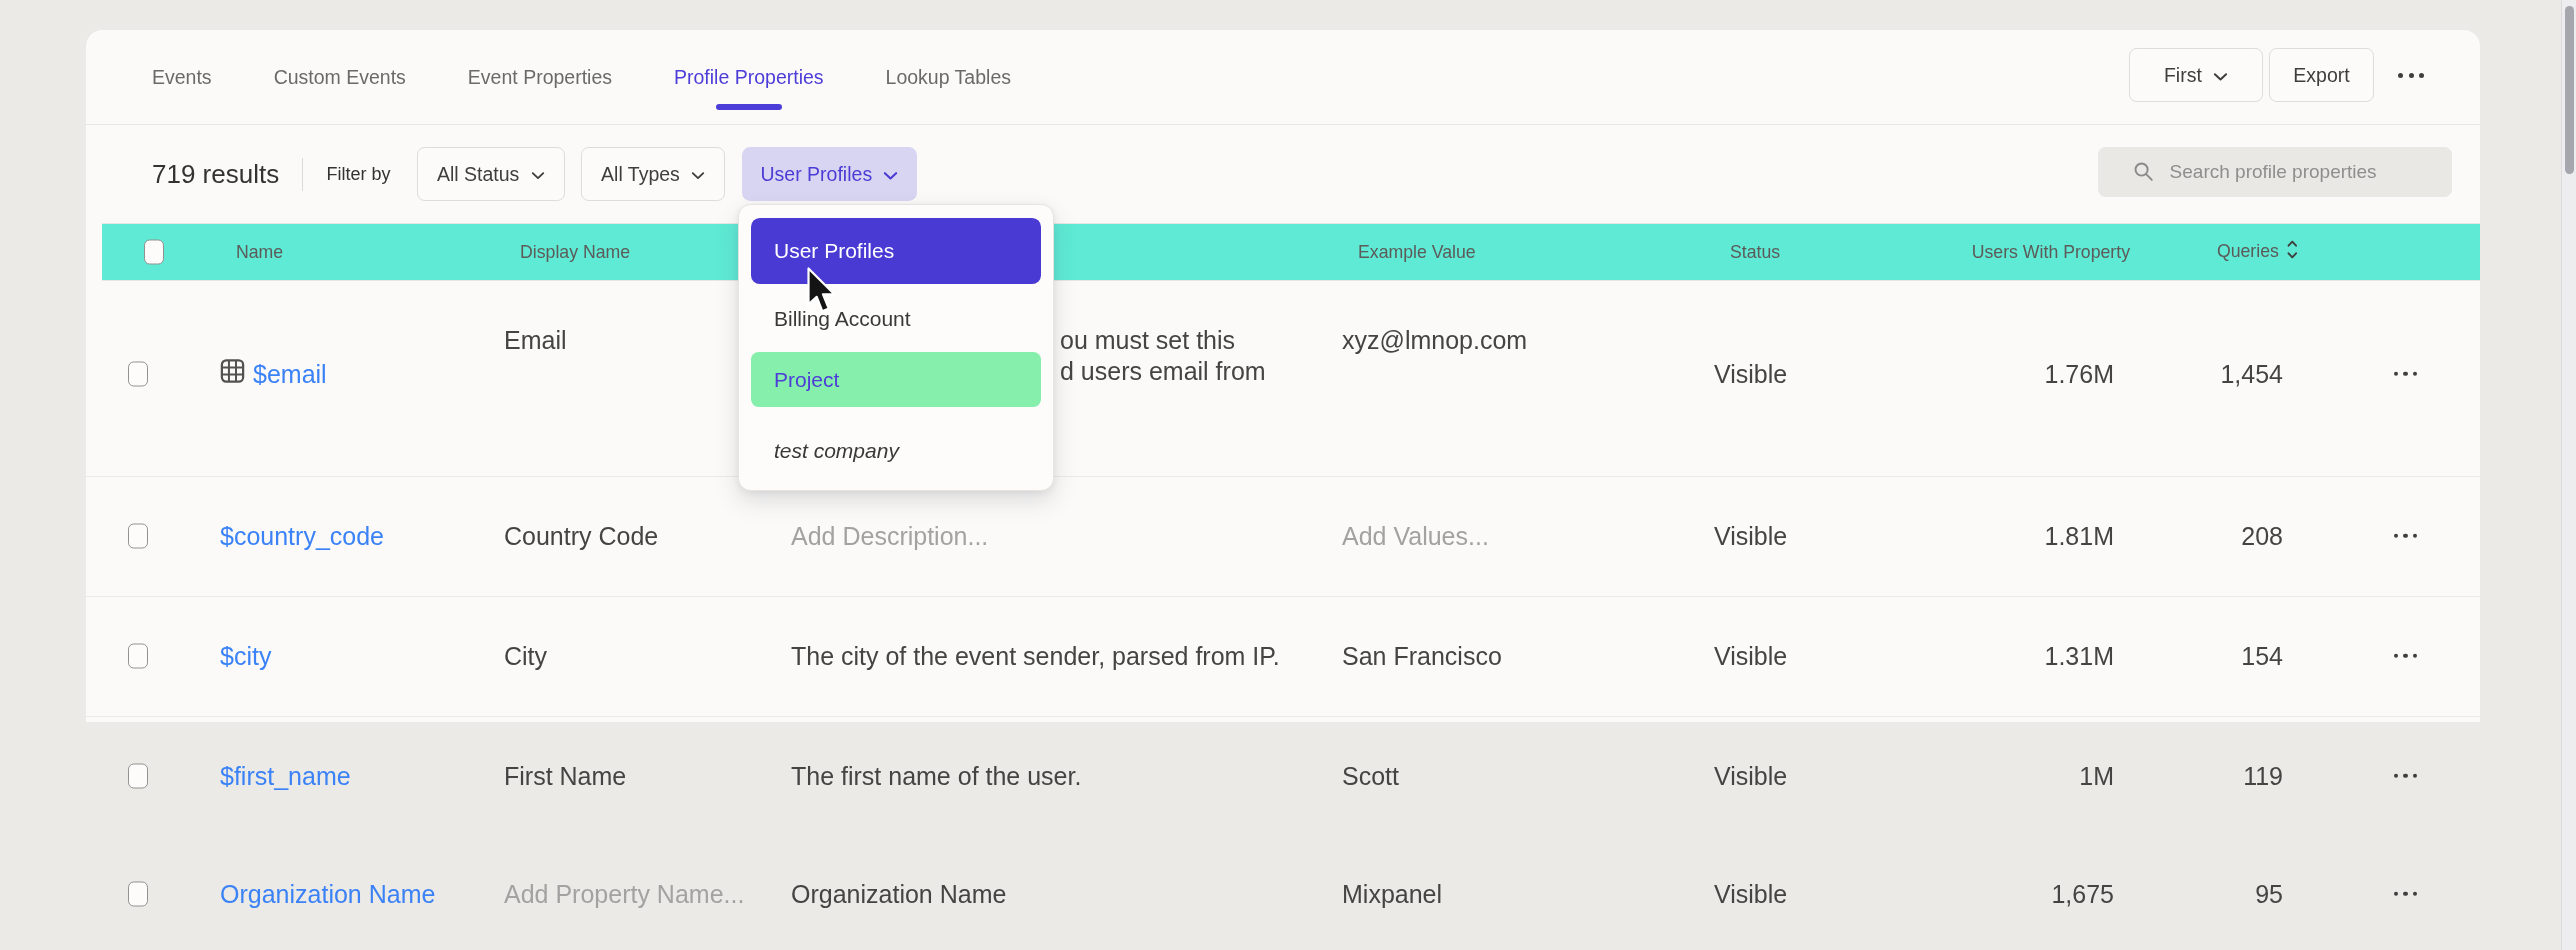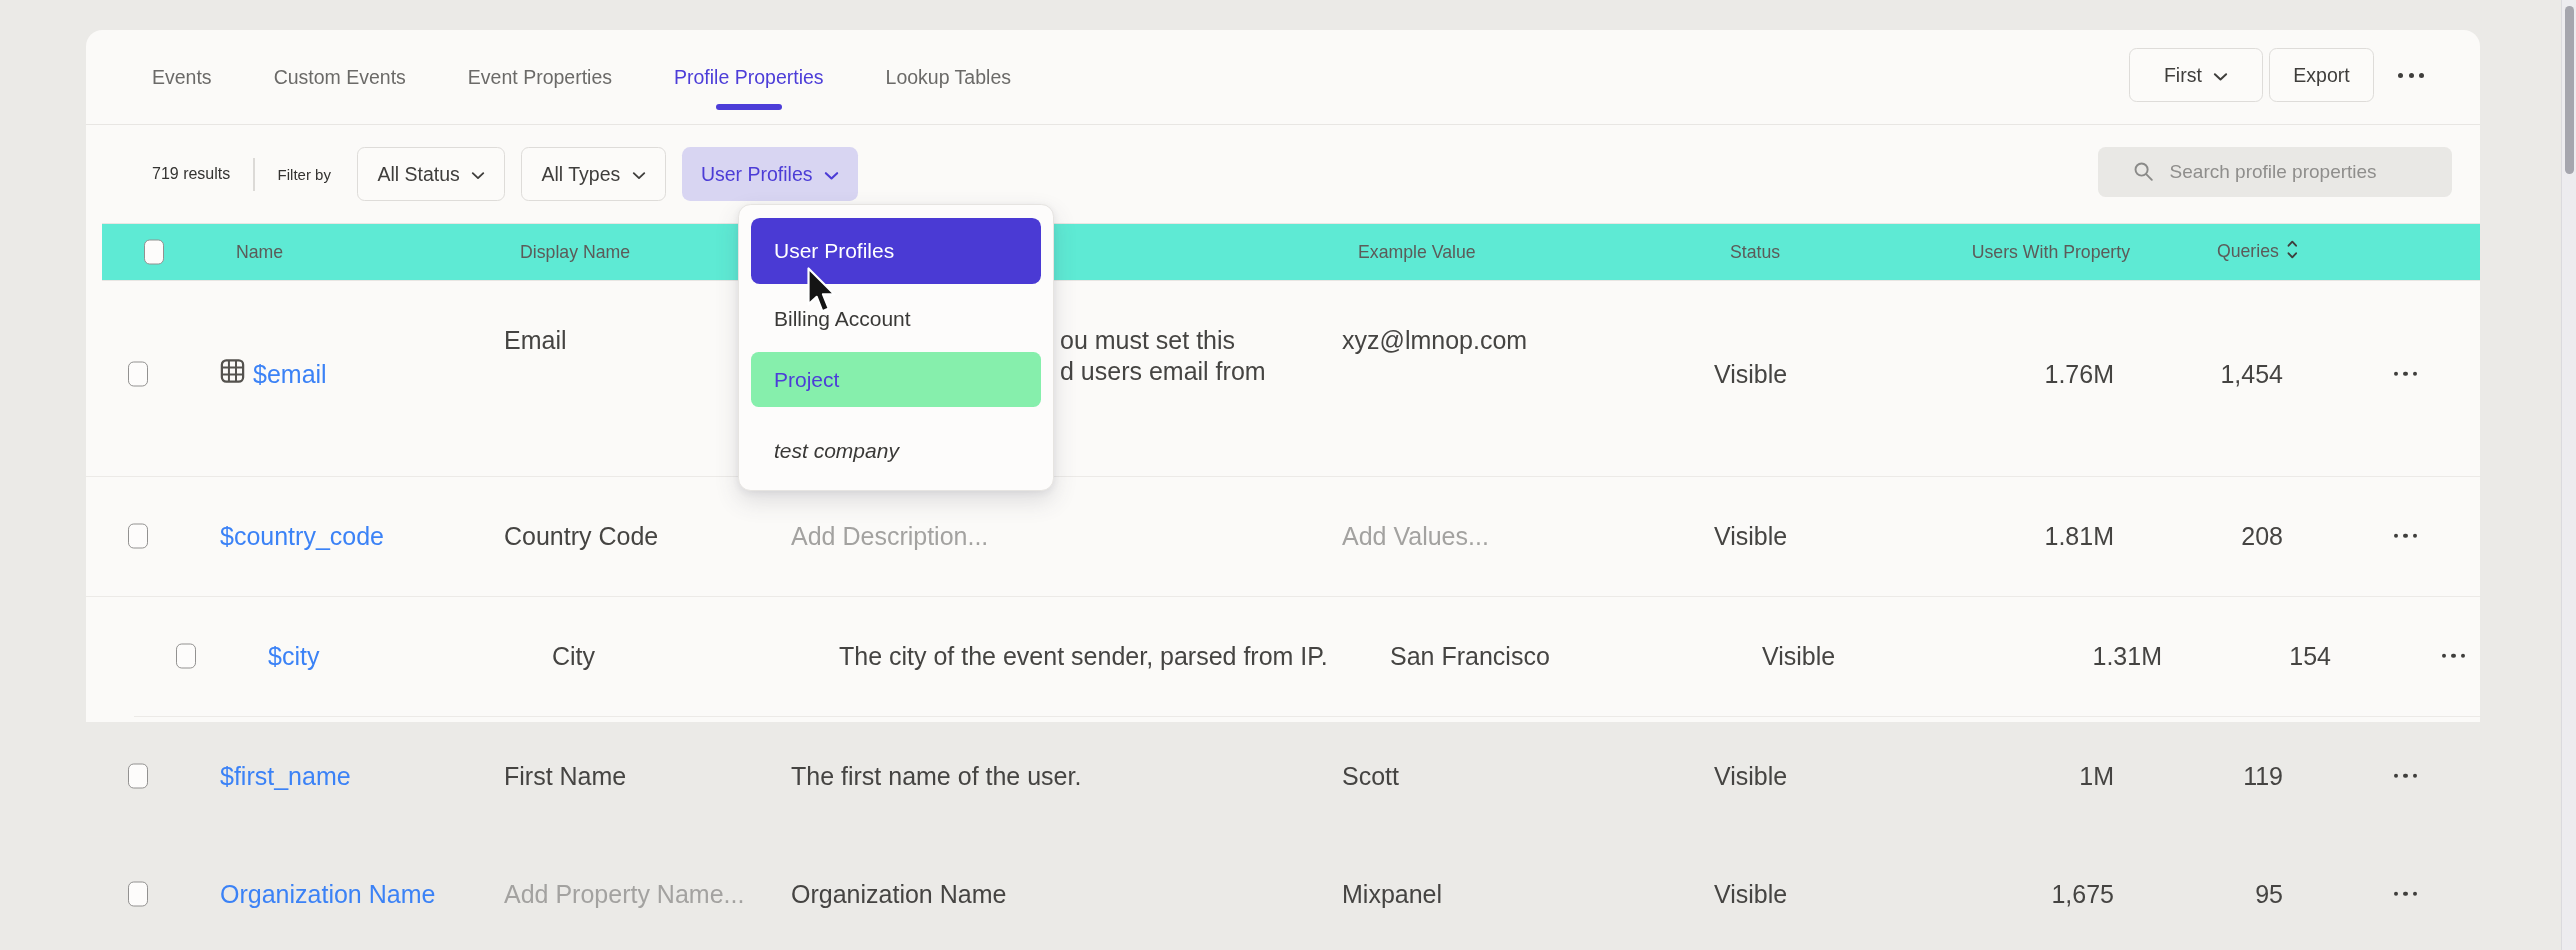--- a/index.html
+++ b/index.html
@@ -18,39 +18,39 @@
   .btn{box-sizing:border-box;height:54px;background:#fcfbf9;border:1.3px solid #dedcd9;border-radius:7.6px;
        display:flex;align-items:center;justify-content:center;gap:11.3px;
        font-size:19.5px;color:#3f3e3c;white-space:nowrap;}
   .btn-import{position:absolute;left:2043px;top:18.3px;width:134px;}
   .btn-export{position:absolute;left:2183px;top:18.3px;width:105px;}
   .more{position:absolute;left:2301px;top:18.3px;width:48px;height:54px;display:flex;
         align-items:center;justify-content:center;gap:5.7px;}
   .dot{width:5px;height:5px;border-radius:50%;background:#3f3e3c;}
   
   .toolbar{position:absolute;left:0;top:95px;right:0;height:98px;display:flex;align-items:center;padding-left:66px;}
-  .results{font-size:16px;color:#343331;margin-right:23px;}
+  .results{font-size:26px;color:#343331;margin-right:23px;}
   .vdiv{width:1.3px;height:33px;background:#dcdad7;margin-right:23px;}
-  .filterby{font-size:15px;color:#343331;margin-right:26.5px;}
+  .filterby{font-size:18px;color:#343331;margin-right:26.5px;}
   .btn-filter{padding:0 19px;margin-right:16.4px;}
   .chip{box-sizing:border-box;height:54px;padding:0 19px;border-radius:8.2px;background:#d8d5f2;
         display:flex;align-items:center;gap:11.3px;font-size:19.5px;color:#4c3cd6;white-space:nowrap;}
   .search{position:absolute;left:2012px;top:117px;width:354px;height:50px;background:#e9e8e5;
           border-radius:7.6px;display:flex;align-items:center;padding-left:34px;gap:12.6px;box-sizing:border-box;}
   .search input{border:none;background:transparent;outline:none;font-family:inherit;
           font-size:19px;color:#6f6e6c;width:277px;}
   .search input::placeholder{color:#8f8e8c;}
   
   .thead{position:absolute;left:16px;top:193px;right:0;height:58px;background:#5eead4;
          border-top:1.3px solid #e8e6e3;border-bottom:1.3px solid #e8e6e3;box-sizing:border-box;}
   .hcell{position:absolute;top:50%;transform:translateY(-50%);font-size:17.7px;color:#5c5b59;white-space:nowrap;}
   .trow{position:absolute;left:0;right:0;border-bottom:1.3px solid #eceae7;}
   .r1{top:251px;height:195px;}
   .r2{top:446px;height:120px;}
-  .r3{top:566px;height:120px;margin-left:48px;}
+  .r3{top:566px;height:120px;}
   .r4{top:686px;height:120px;}
   .r5{top:806px;height:116px;border-bottom:none;}
   .cell{position:absolute;top:50%;transform:translateY(-50%);font-size:25px;color:#454442;white-space:nowrap;}  .c-name{left:134px;}  .c-display{left:418px;}
   .c-desc{left:705px;} .c-example{left:1256px;} .c-status{left:1628px;}
   .c-users{left:1803px;width:225px;text-align:right;}
   .c-queries{left:2071px;width:126px;text-align:right;}
   .c-menu{left:2288px;width:63px;display:flex;justify-content:center;gap:5px;}
   .c-menu .dot{width:4.4px;height:4.4px;}
   .namelink{color:#3b82f6;display:flex;align-items:center;gap:8px;}
   .ph{color:#a3a2a0;}

